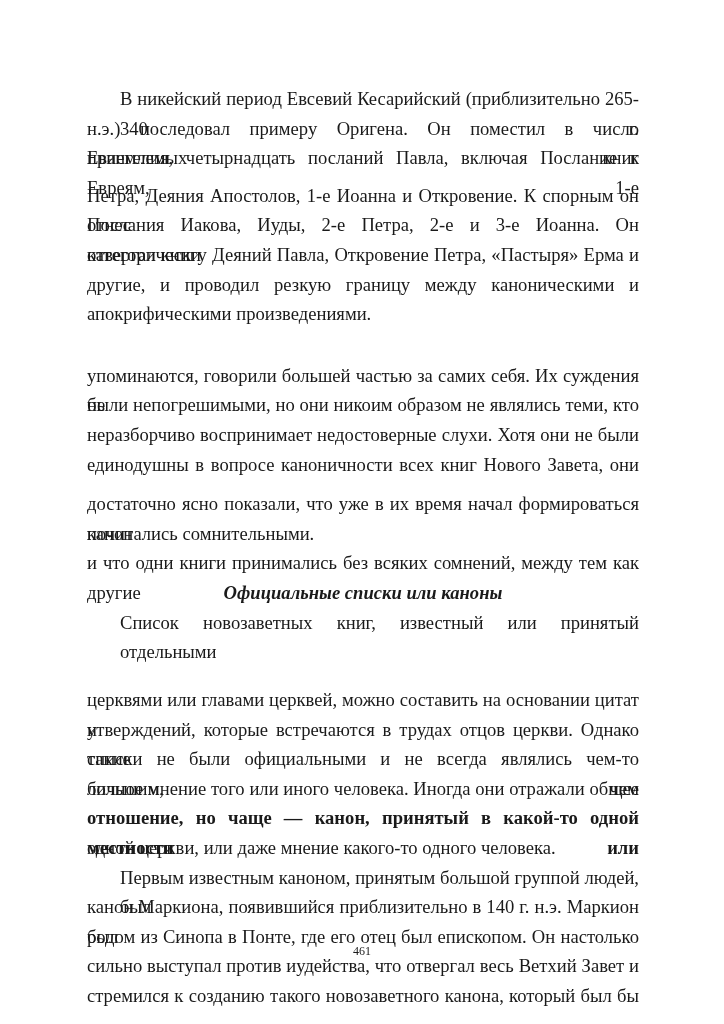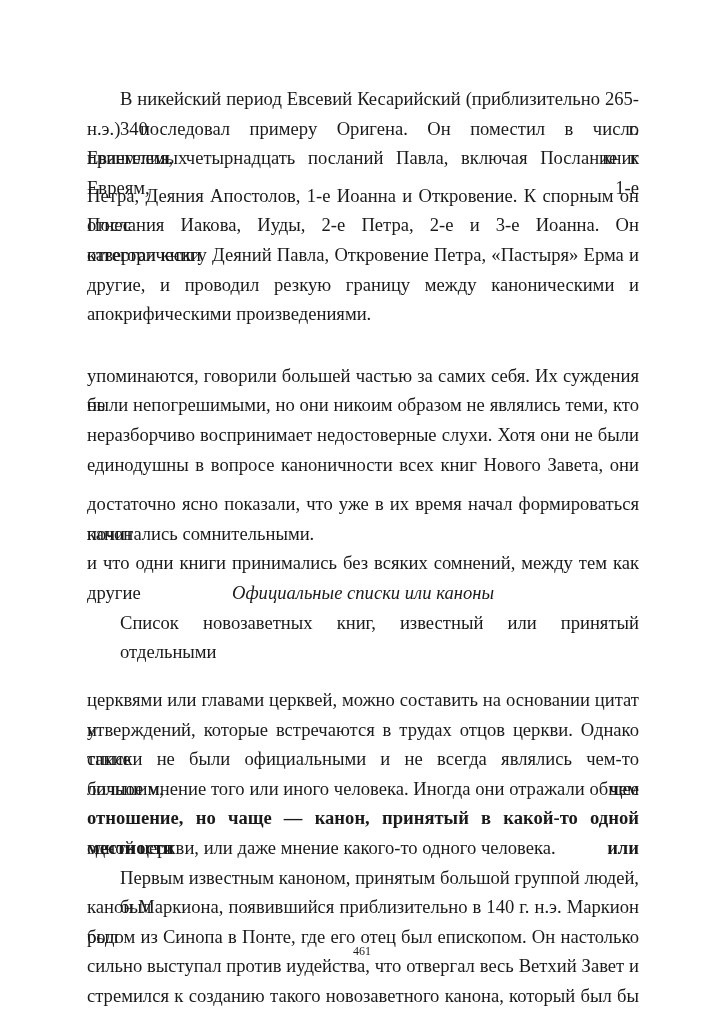--- a/index.html
+++ b/index.html
@@ -14,21 +14,21 @@
   }
   .para { margin: 0; }
   .line {
     display: block; height: 29.6px; line-height: 29.6px;
     text-align: justify; text-align-last: justify; white-space: nowrap;
     overflow: visible;
   }
   .line.last { text-align-last: left; }
   .line.first { padding-left: 33px; }
   .heading {
-    font-style: italic; font-weight: normal;
+    font-style: italic; font-weight: bold;
     height: 29.6px; line-height: 29.6px; text-align: center;
     padding-left: 0px;
   }
   .page-number {
     position: absolute; left: 0; width: 724px; top: 944px;
     text-align: center;
     font-family: "Liberation Serif", "DejaVu Serif", serif;
     font-size: 12px; color: #1a1a1a;
   }
 </style>

